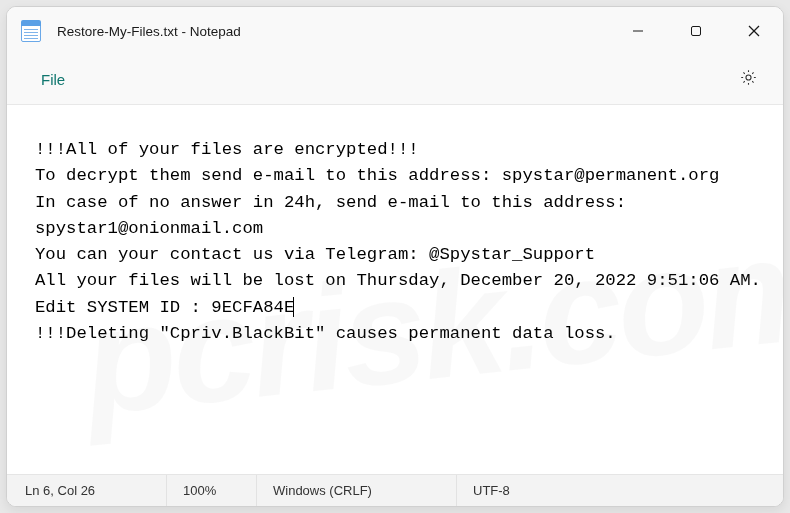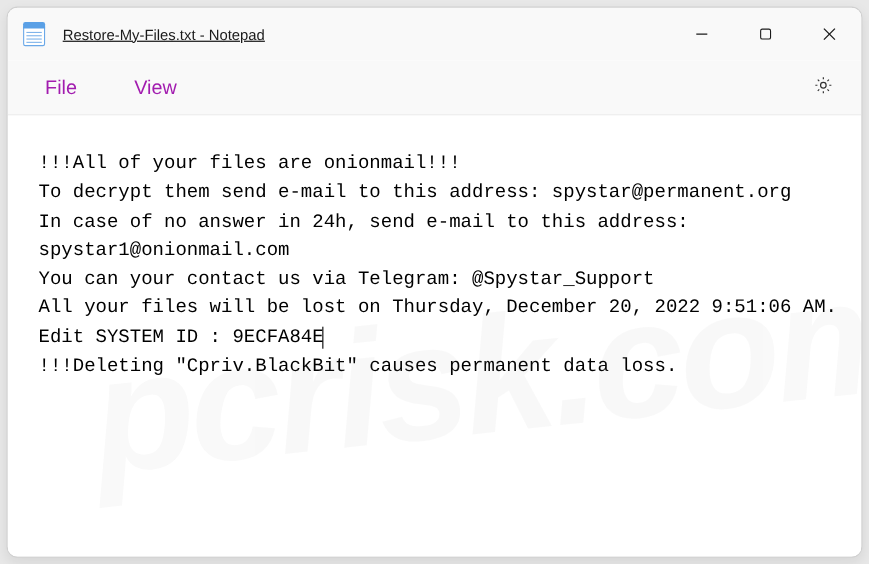--- a/index.html
+++ b/index.html
@@ -17,21 +17,20 @@
     overflow: hidden;
   }
 
   
   .titlebar {
     height: 48px;
     display: flex;
     align-items: center;
     padding-left: 14px;
     background: #f9f9f9;
-    text-decoration: underline;
   }
   .app-icon {
     width: 20px; height: 22px;
     margin-right: 16px;
     position: relative;
   }
   .app-icon .pad {
     position:absolute; top:4px; left:0; right:0; bottom:0;
     background:#fff; border:1px solid #6aa8e8; border-radius:0 0 2px 2px;
   }
@@ -53,22 +52,22 @@
   
   .menubar {
     height: 50px;
     display: flex;
     align-items: center;
     padding: 0 8px 0 8px;
     background: #f9f9f9;
     border-bottom: 1px solid #e8e8e8;
   }
   .menu-item {
-    font-size: 18px;
-    color: #a21caf;
+    font-size: 15px;
+    color: #0f766e;
     padding: 8px 26px;
     border-radius: 4px;
   }
   .settings-btn {
     margin-left: auto;
     width: 42px; height: 42px;
     display:flex; align-items:center; justify-content:center;
     margin-right: 6px;
   }
   .settings-btn svg { width:19px; height:19px; stroke:#333; stroke-width:1.4; fill:none; }
@@ -162,35 +161,40 @@
         <svg viewBox="0 0 12 12">
             <line x1="1" y1="1" x2="11" y2="11"></line>
             <line x1="11" y1="1" x2="1" y2="11"></line>
           </svg>
       </div>
     </div>
   </div>
 
   <div class="menubar">
     <div class="menu-item">File</div>
-    <div class="menu-item">View</div>
     <div class="settings-btn">
       <span>
         <svg viewBox="0 0 24 24">
             <circle cx="12" cy="12" r="3.2"></circle>
             <path d="M12 2.8v2.4M12 18.8v2.4M21.2 12h-2.4M5.2 12H2.8M18.4 5.6l-1.7 1.7M7.3 16.7l-1.7 1.7M18.4 18.4l-1.7-1.7M7.3 7.3 5.6 5.6"></path>
           </svg>
       </span>
     </div>
   </div>
 
-  <div class="editor"><span>!!!All of your files are onionmail!!!</span>
+  <div class="editor"><span>!!!All of your files are encrypted!!!</span>
 <span>To decrypt them send e-mail to this address: spystar@permanent.org</span>
 <span>In case of no answer in 24h, send e-mail to this address: spystar1@onionmail.com</span>
 <span>You can your contact us via Telegram: @Spystar_Support</span>
 <span>All your files will be lost on Thursday, December 20, 2022 9:51:06 AM.</span>
 <span>Edit SYSTEM ID : 9ECFA84E</span><span class="caret"></span>
 <span>!!!Deleting "Cpriv.BlackBit" causes permanent data loss.</span>
     <div class="watermark"><span>pcrisk.com</span></div>
   </div>
 
+  <div class="statusbar">
+    <div class="status-cell first">Ln 6, Col 26</div>
+    <div class="status-cell zoom">100%</div>
+    <div class="status-cell eol">Windows (CRLF)</div>
+    <div class="status-cell enc">UTF-8</div>
+  </div>
 
 </div>
 
 </body></html>

